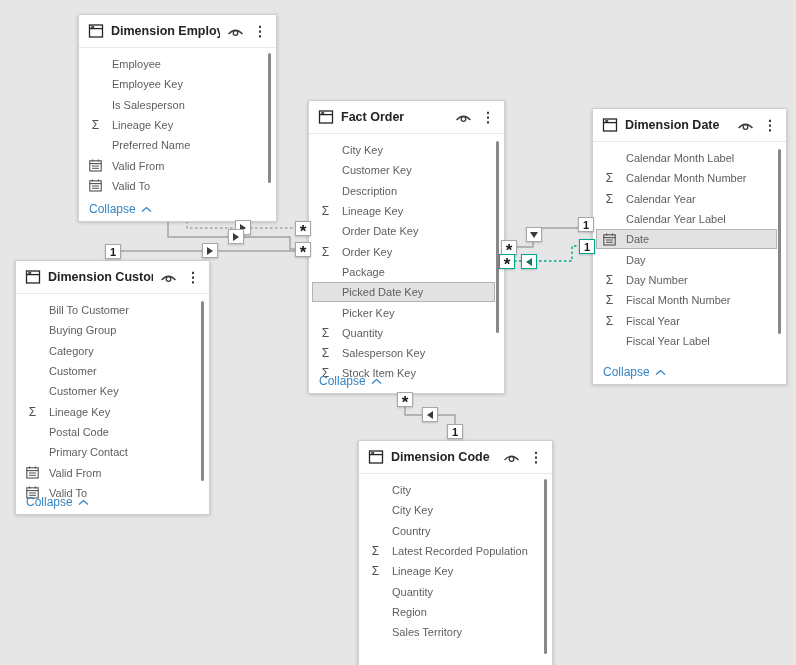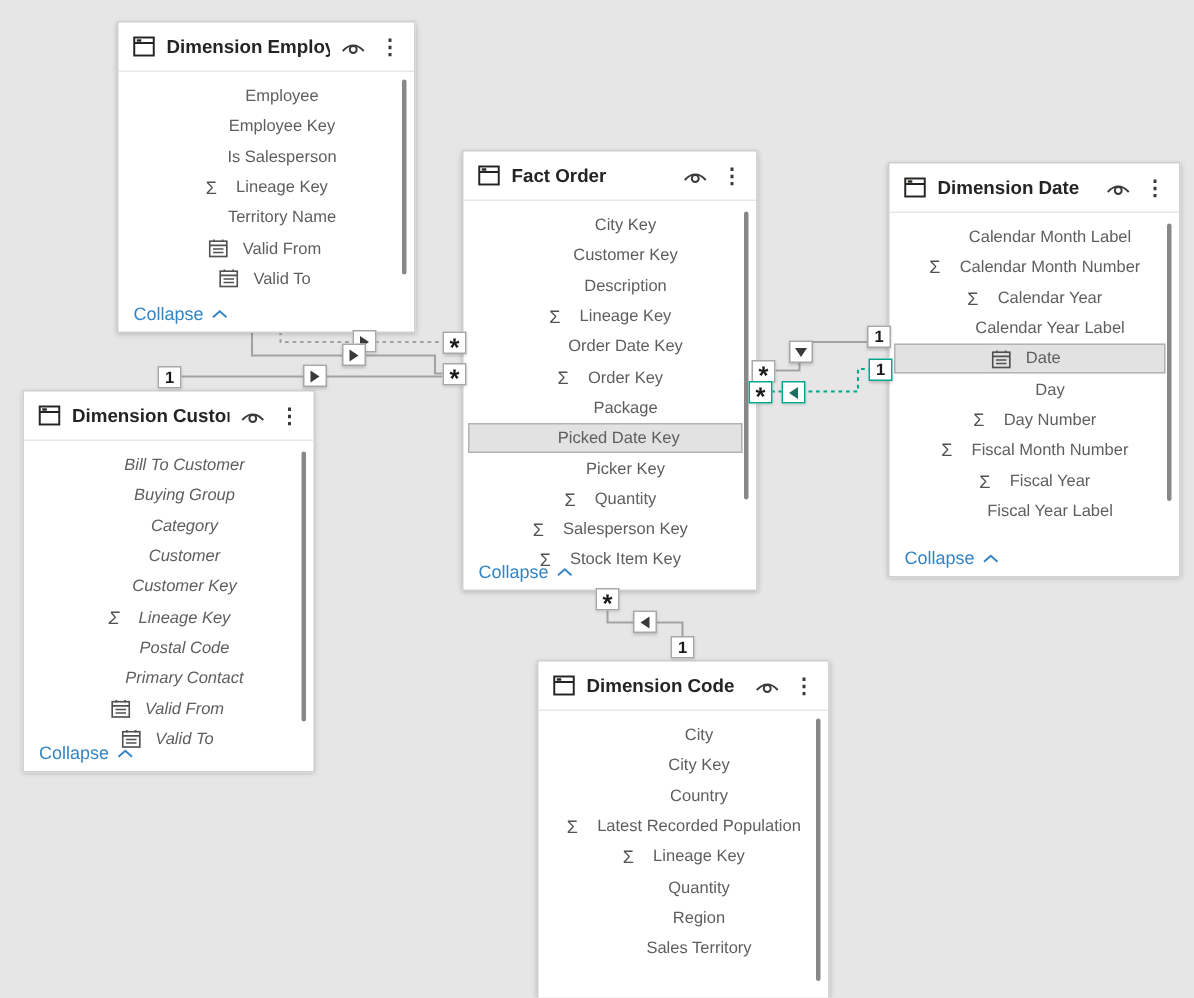--- a/index.html
+++ b/index.html
@@ -16,21 +16,21 @@
   .card{position:absolute;background:#fff;border:1px solid #d2d0ce;z-index:2;
     box-shadow:0 1.2px 3.6px rgba(0,0,0,.22);box-sizing:border-box;}
   .card-header{height:32px;display:flex;align-items:center;gap:7px;
     padding:0 7px 0 9px;border-bottom:1px solid #e8e8e8;}
   .card-title{flex:1;font-size:12.5px;font-weight:bold;color:#252423;
     white-space:nowrap;overflow:hidden;}
   .hdr-icon{display:flex;align-items:center;color:#3b3a39;}
   .more-icon{font-size:14px;font-weight:bold;color:#3b3a39;padding:0 2px;line-height:14px;}
   .fields{position:relative;padding-top:6px;overflow:hidden;}
   .field-row{height:20.3px;display:flex;align-items:center;padding:0 12px 0 9px;
-    font-size:11px;color:#605e5c;white-space:nowrap;justify-content:center;}
+    font-size:11px;color:#605e5c;white-space:nowrap;}
   .field-icon{width:15px;margin-right:9px;display:flex;justify-content:center;
     align-items:center;color:#53514f;flex:none;}
   .sum-glyph{font-size:12px;line-height:12px;color:#53514f;}
   .field-row.highlight{background:#e2e2e2;outline:1px solid #b5b3b0;outline-offset:-1px;
     margin:0 9px 0 3px;padding-left:6px;}
   .scrollbar{position:absolute;right:5px;width:3px;background:#8a8886;border-radius:2px;z-index:3;}
   .collapse-row{position:absolute;left:10px;bottom:5px;display:flex;align-items:flex-end;gap:5px;
     font-size:12px;color:#3585c5;cursor:pointer;}
 
   
@@ -99,21 +99,21 @@
           <span>Is Salesperson</span>
         </div>
         <div class="field-row">
           <span class="field-icon">
             <span class="sum-glyph">Σ</span>
           </span>
           <span>Lineage Key</span>
         </div>
         <div class="field-row">
           <span class="field-icon"></span>
-          <span>Territory Name</span>
+          <span>Preferred Name</span>
         </div>
         <div class="field-row">
           <span class="field-icon">
             <svg width="13" height="13">
               <rect x="0.8" y="1.8" width="11.4" height="10.2" fill="none" stroke="#53514f" stroke-width="1.1"></rect>
               <line x1="0.8" y1="4.6" x2="12.2" y2="4.6" stroke="#53514f" stroke-width="1.1"></line>
               <line x1="3.6" y1="0.6" x2="3.6" y2="2.4" stroke="#53514f" stroke-width="1.1"></line>
               <line x1="9.4" y1="0.6" x2="9.4" y2="2.4" stroke="#53514f" stroke-width="1.1"></line>
               <line x1="3" y1="7" x2="10" y2="7" stroke="#53514f" stroke-width="1"></line>
               <line x1="3" y1="9.3" x2="10" y2="9.3" stroke="#53514f" stroke-width="1"></line>
@@ -155,21 +155,21 @@
         </span>
         <span class="card-title">Dimension Customer</span>
         <span class="hdr-icon">
           <svg width="17" height="11">
             <path d="M1.5,8 Q8.5,0.5 15.5,8" fill="none" stroke="#3b3a39" stroke-width="1.3"></path>
             <circle cx="8.5" cy="7" r="2.3" fill="none" stroke="#3b3a39" stroke-width="1.3"></circle>
           </svg>
         </span>
         <span class="more-icon">⋮</span>
       </div>
-      <div class="fields" style="height: 200px; font-style: italic;">
+      <div class="fields" style="height: 200px;">
         <div class="field-row">
           <span class="field-icon"></span>
           <span>Bill To Customer</span>
         </div>
         <div class="field-row">
           <span class="field-icon"></span>
           <span>Buying Group</span>
         </div>
         <div class="field-row">
           <span class="field-icon"></span>

